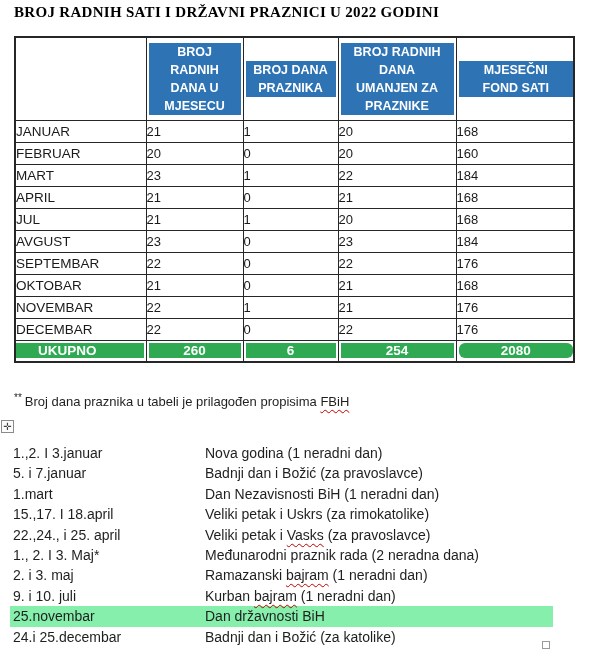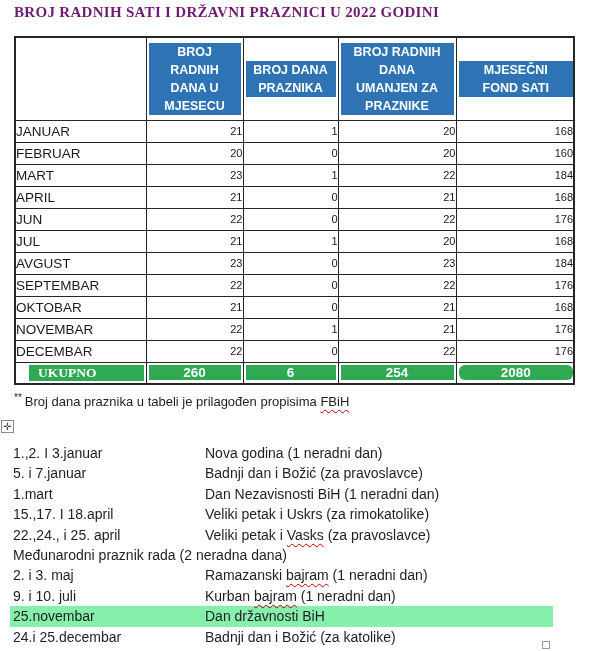--- a/index.html
+++ b/index.html
@@ -4,21 +4,21 @@
 <style>
   html,body{margin:0;padding:0;}
   body{
     width:600px;height:651px;position:relative;overflow:hidden;
     background:#ffffff;color:#1a1a1a;
     font-family:"Liberation Sans",sans-serif;
   }
   .doc-title{
     position:absolute;left:14px;top:4px;
     font-family:"Liberation Serif",serif;
-    font-weight:bold;font-size:15px;letter-spacing:.3px;color:#701a75;
+    font-weight:bold;font-size:15px;letter-spacing:.3px;color:#000000;
     white-space:nowrap;
   }
   table.wh{
     position:absolute;left:14px;top:36px;width:559px;
     border-collapse:collapse;table-layout:fixed;
     border:2px solid #262626;
   }
   table.wh td{border:1px solid #262626;padding:0;}
   tr.hrow{height:83px;}
   tr.mrow{height:22px;}
@@ -29,24 +29,24 @@
     font-size:12.5px;line-height:18px;white-space:pre-line;text-align:center;
     display:flex;align-items:center;justify-content:center;
   }
   td.c1 .hfill{margin-left:0;}
   td.c5 .hfill{margin-right:0;}
   .tfill{
     height:100%;margin:0 2px;box-sizing:border-box;
     background:#2FA952;color:#fff;font-weight:bold;font-size:13.5px;
     display:flex;align-items:center;justify-content:center;
   }
-  td.c1 .tfill{margin-left:13px;justify-content:flex-start;padding-left:9px;font-family:Liberation Serif, serif;}
+  td.c1 .tfill{margin-left:0;justify-content:flex-start;padding-left:22px;}
   td.c5 .tfill{margin-right:0;border-radius:6px;}
   td.month-cell{font-size:13.5px;padding-left:8px;}
-  td.num-cell{font-size:11px;text-align:right;margin-top:8px;}
+  td.num-cell{font-size:13px;text-align:left;margin-top:8px;}
   .footnote{
     position:absolute;left:14px;top:392px;font-size:13px;color:#1f1f1f;
     white-space:nowrap;
   }
   .footnote .stars{vertical-align:super;font-size:10px;margin-right:3px;}
   .wavy{
     text-decoration-line:underline;
     text-decoration-style:wavy;
     text-decoration-color:#C00000;
     text-decoration-thickness:1px;
@@ -133,27 +133,20 @@
       <td class="num-cell">184</td>
     </tr>
     <tr class="mrow">
       <td class="month-cell">APRIL</td>
       <td class="num-cell">21</td>
       <td class="num-cell">0</td>
       <td class="num-cell">21</td>
       <td class="num-cell">168</td>
     </tr>
     <tr class="mrow">
-      <td class="month-cell">JUN</td>
-      <td class="num-cell">22</td>
-      <td class="num-cell">0</td>
-      <td class="num-cell">22</td>
-      <td class="num-cell">176</td>
-    </tr>
-    <tr class="mrow">
       <td class="month-cell">JUL</td>
       <td class="num-cell">21</td>
       <td class="num-cell">1</td>
       <td class="num-cell">20</td>
       <td class="num-cell">168</td>
     </tr>
     <tr class="mrow">
       <td class="month-cell">AVGUST</td>
       <td class="num-cell">23</td>
       <td class="num-cell">0</td>
@@ -230,20 +223,21 @@
   </div>
   <div class="holiday-row">
     <span class="hdate">15.,17. I 18.april</span>
     <span class="hdesc"><span>Veliki petak i Uskrs (za rimokatolike)</span><span class="wavy"></span><span></span></span>
   </div>
   <div class="holiday-row">
     <span class="hdate">22.,24., i 25. april</span>
     <span class="hdesc"><span>Veliki petak i </span><span class="wavy">Vasks</span><span> (za pravoslavce)</span></span>
   </div>
   <div class="holiday-row">
+    <span class="hdate">1., 2. I 3. Maj*</span>
     <span class="hdesc"><span>Međunarodni praznik rada (2 neradna dana)</span><span class="wavy"></span><span></span></span>
   </div>
   <div class="holiday-row">
     <span class="hdate">2. i 3. maj</span>
     <span class="hdesc"><span>Ramazanski </span><span class="wavy">bajram</span><span> (1 neradni dan)</span></span>
   </div>
   <div class="holiday-row">
     <span class="hdate">9. i 10. juli</span>
     <span class="hdesc"><span>Kurban </span><span class="wavy">bajram</span><span> (1 neradni dan)</span></span>
   </div>

